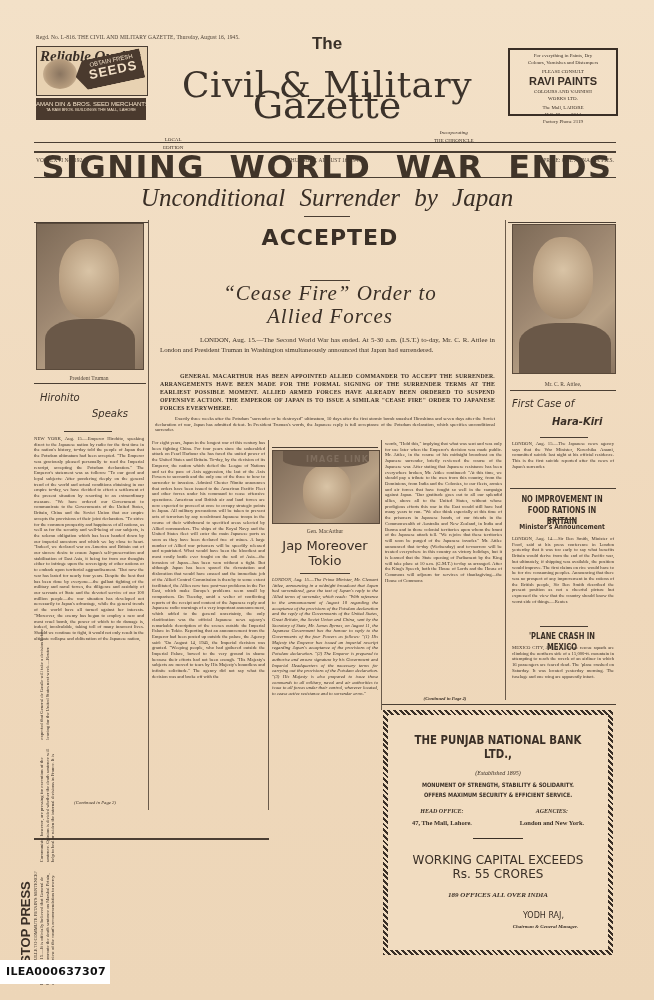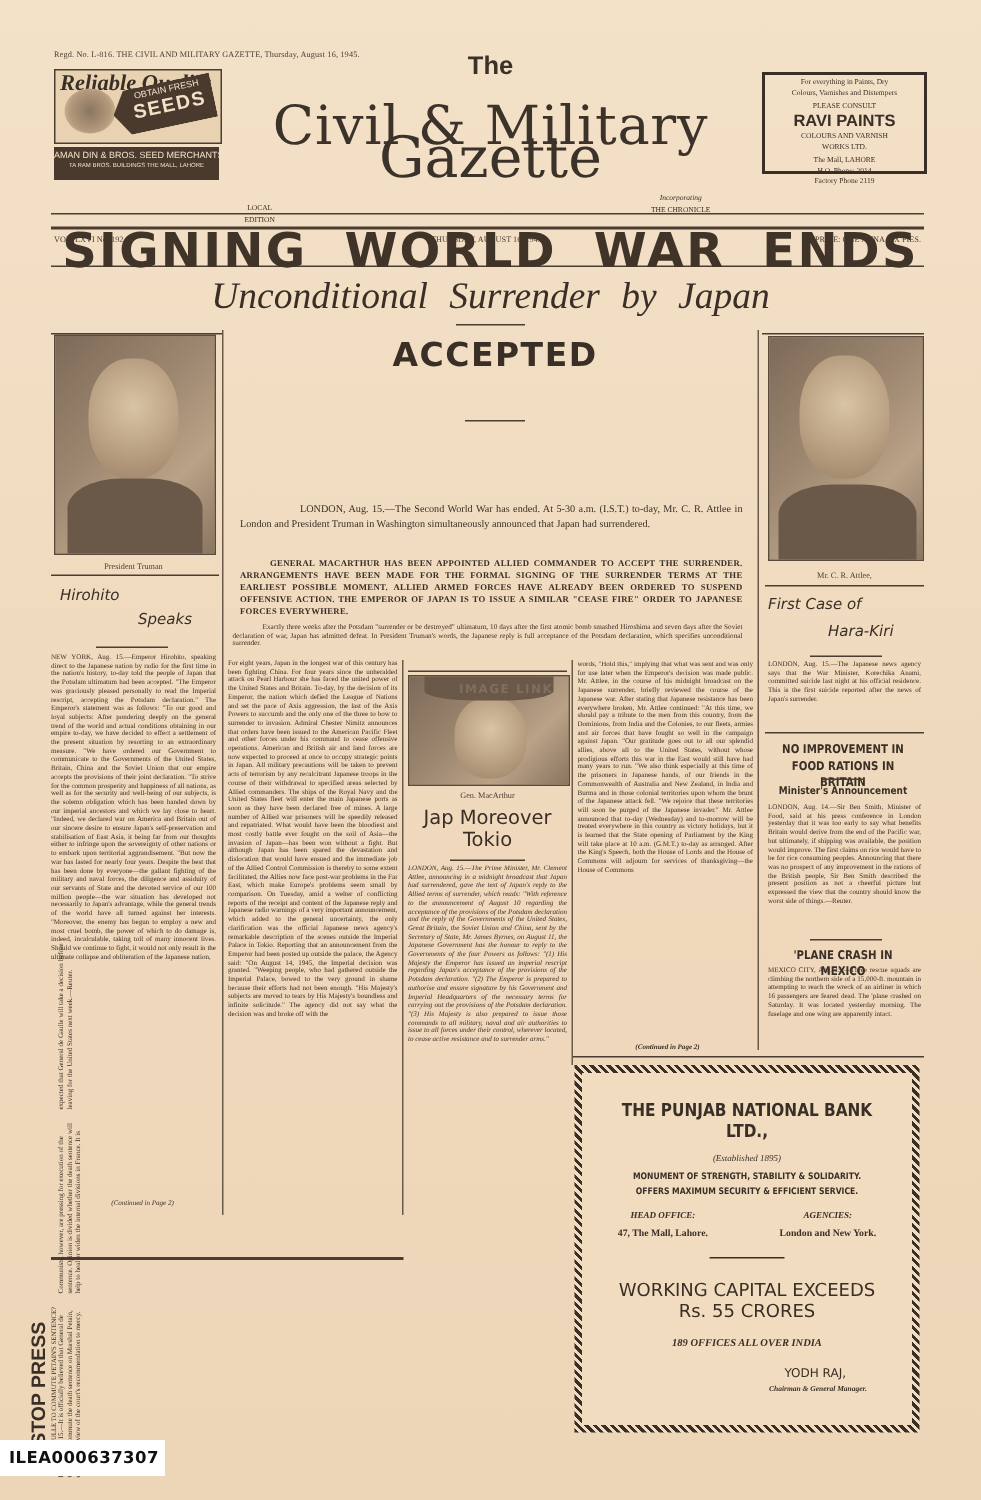--- a/index.html
+++ b/index.html
@@ -145,39 +145,43 @@
   <div class="col" style="left:50px;top:800px;width:90px;font-style:italic;text-align:center;">(Continued in Page 2)</div>
 
   <div class="photo" style="left:512px;top:224px;width:102px;height:148px;">
     <div class="face" style="left:20px;top:12px;width:60px;height:82px;"></div>
     <div class="suit" style="left:6px;top:98px;width:92px;height:50px;"></div>
   </div>
   <div class="caption" style="left:512px;top:381px;width:102px;">Mr. C. R. Attlee,</div>
   <div class="orn" style="left:510px;top:390px;width:106px;"></div>
 
   <div class="sec-title" style="left:512px;top:398px;">First Case of</div>
-  <div class="sec-title" style="left:552px;top:416px;">Hara-Kiri</div>
+  <div class="sec-title" style="left:552px;top:416px;font-weight:bold;">Hara-Kiri</div>
   <div class="orn" style="left:540px;top:437px;width:48px;"></div>
   <div class="col" style="left:512px;top:441px;width:102px;">LONDON, Aug. 15.—The Japanese news agency says that the War Minister, Korechika Anami, committed suicide last night at his official residence. This is the first suicide reported after the news of Japan's surrender.</div>
   <div class="orn" style="left:510px;top:488px;width:106px;"></div>
 
   <div class="redhead" style="left:505px;top:494px;width:114px;">NO IMPROVEMENT IN FOOD RATIONS IN BRITAIN</div>
   <div class="orn" style="left:548px;top:519px;width:28px;"></div>
   <div class="redhead" style="left:510px;top:522px;width:104px;font-size:7px;">Minister's Announcement</div>
   <div class="col" style="left:512px;top:536px;width:102px;">LONDON, Aug. 14.—Sir Ben Smith, Minister of Food, said at his press conference in London yesterday that it was too early to say what benefits Britain would derive from the end of the Pacific war, but ultimately, if shipping was available, the position would improve. The first claims on rice would have to be for rice consuming peoples. Announcing that there was no prospect of any improvement in the rations of the British people, Sir Ben Smith described the present position as not a cheerful picture but expressed the view that the country should know the worst side of things.—Reuter.</div>
   <div class="orn" style="left:540px;top:626px;width:48px;"></div>
 
   <div class="redhead" style="left:505px;top:631px;width:114px;">'PLANE CRASH IN MEXICO</div>
   <div class="col" style="left:512px;top:645px;width:102px;">MEXICO CITY, Aug. 15.—Three rescue squads are climbing the northern side of a 15,000-ft. mountain in attempting to reach the wreck of an airliner in which 16 passengers are feared dead. The 'plane crashed on Saturday. It was located yesterday morning. The fuselage and one wing are apparently intact.</div>
   <div class="orn" style="left:382px;top:704px;width:234px;"></div>
 
   <div class="potsdam sans-head">
     <div>ACCEPTED</div>
   </div>
   <div class="orn" style="left:310px;top:280px;width:40px;"></div>
+  <div class="cease">
+    <div>“Cease Fire” Order to</div>
+    <div>Allied Forces</div>
+  </div>
   <div class="lede">LONDON, Aug. 15.—The Second World War has ended. At 5-30 a.m. (I.S.T.) to-day, Mr. C. R. Attlee in London and President Truman in Washington simultaneously announced that Japan had surrendered.</div>
   <div class="caps">GENERAL MACARTHUR HAS BEEN APPOINTED ALLIED COMMANDER TO ACCEPT THE SURRENDER. ARRANGEMENTS HAVE BEEN MADE FOR THE FORMAL SIGNING OF THE SURRENDER TERMS AT THE EARLIEST POSSIBLE MOMENT. ALLIED ARMED FORCES HAVE ALREADY BEEN ORDERED TO SUSPEND OFFENSIVE ACTION. THE EMPEROR OF JAPAN IS TO ISSUE A SIMILAR "CEASE FIRE" ORDER TO JAPANESE FORCES EVERYWHERE.</div>
   <div class="summary">Exactly three weeks after the Potsdam "surrender or be destroyed" ultimatum, 10 days after the first atomic bomb smashed Hiroshima and seven days after the Soviet declaration of war, Japan has admitted defeat. In President Truman's words, the Japanese reply is full acceptance of the Potsdam declaration, which specifies unconditional surrender.</div>
 
   <div class="col" style="left:152px;top:440px;width:113px;height:370px;overflow:hidden;">For eight years, Japan in the longest war of this century has been fighting China. For four years since the unheralded attack on Pearl Harbour she has faced the united power of the United States and Britain. To-day, by the decision of its Emperor, the nation which defied the League of Nations and set the pace of Axis aggression, the last of the Axis Powers to succumb and the only one of the three to bow to surrender to invasion. Admiral Chester Nimitz announces that orders have been issued to the American Pacific Fleet and other forces under his command to cease offensive operations. American and British air and land forces are now expected to proceed at once to occupy strategic points in Japan. All military precautions will be taken to prevent acts of terrorism by any recalcitrant Japanese troops in the course of their withdrawal to specified areas selected by Allied commanders. The ships of the Royal Navy and the United States fleet will enter the main Japanese ports as soon as they have been declared free of mines. A large number of Allied war prisoners will be speedily released and repatriated. What would have been the bloodiest and most costly battle ever fought on the soil of Asia—the invasion of Japan—has been won without a fight. But although Japan has been spared the devastation and dislocation that would have ensued and the immediate job of the Allied Control Commission is thereby to some extent facilitated, the Allies now face post-war problems in the Far East, which make Europe's problems seem small by comparison. On Tuesday, amid a welter of conflicting reports of the receipt and content of the Japanese reply and Japanese radio warnings of a very important announcement, which added to the general uncertainty, the only clarification was the official Japanese news agency's remarkable description of the scenes outside the Imperial Palace in Tokio. Reporting that an announcement from the Emperor had been posted up outside the palace, the Agency said: "On August 14, 1945, the Imperial decision was granted. "Weeping people, who had gathered outside the Imperial Palace, bowed to the very ground in shame because their efforts had not been enough. "His Majesty's subjects are moved to tears by His Majesty's boundless and infinite solicitude." The agency did not say what the decision was and broke off with the</div>
 
   <div class="orn" style="left:272px;top:447px;width:106px;"></div>
   <div class="photo" style="left:272px;top:450px;width:106px;height:72px;">
     <div class="face" style="left:30px;top:14px;width:48px;height:54px;"></div>
     <div class="suit" style="left:10px;top:0;width:86px;height:16px;border-radius:0 0 40% 40%;"></div>

